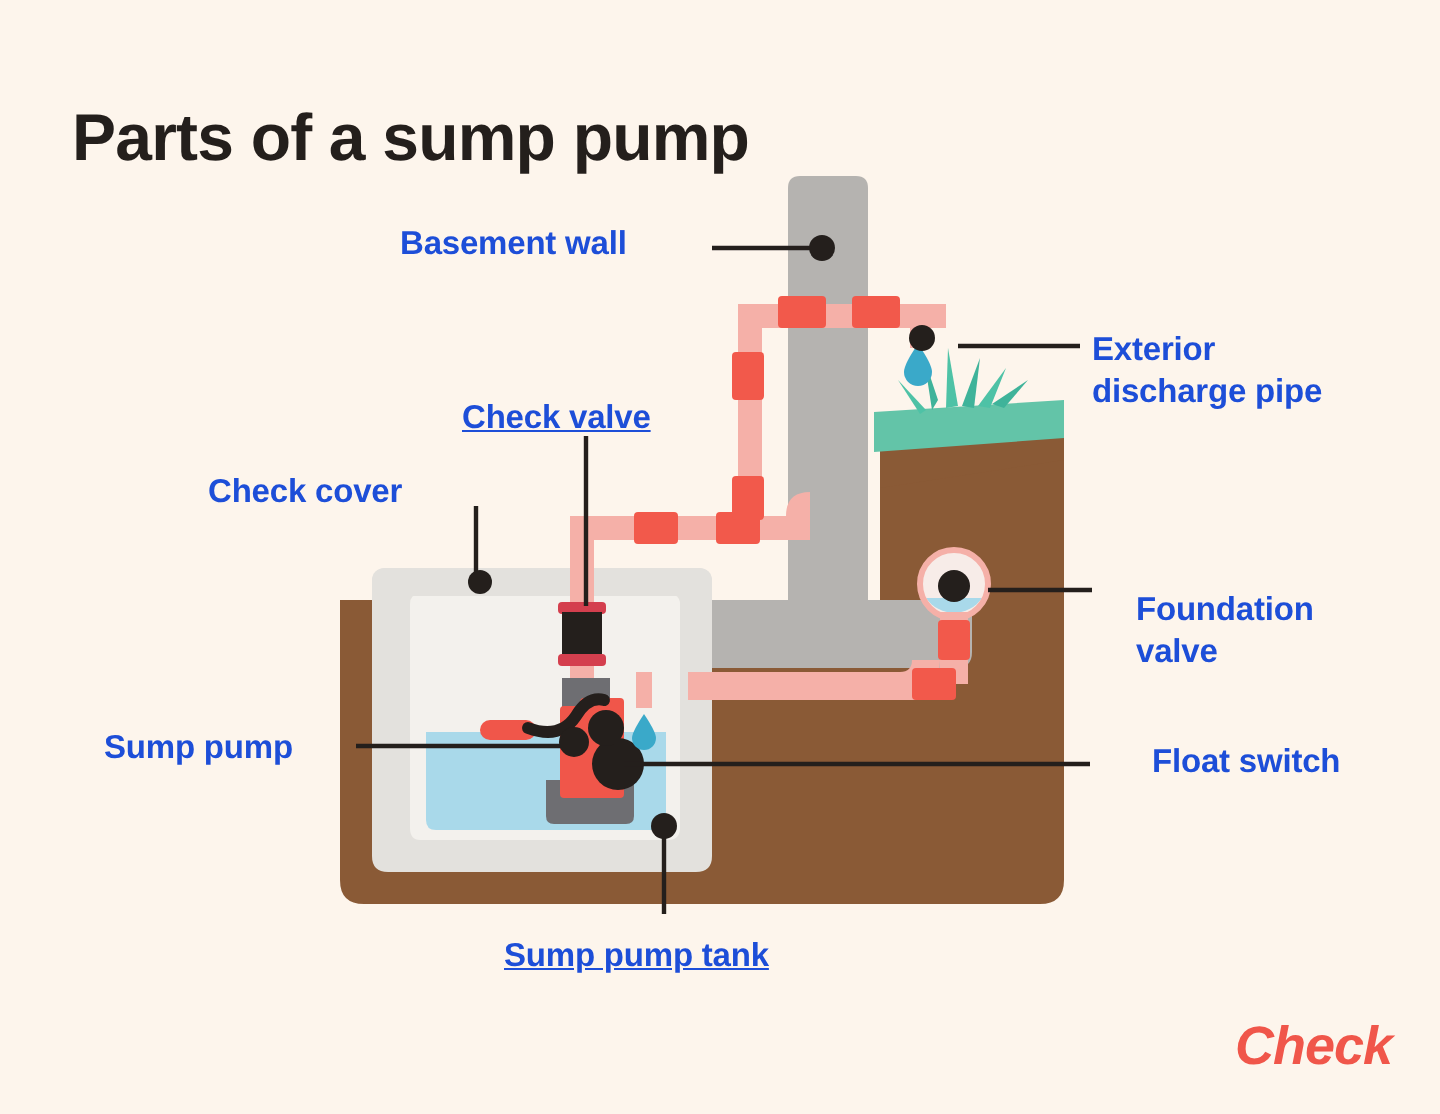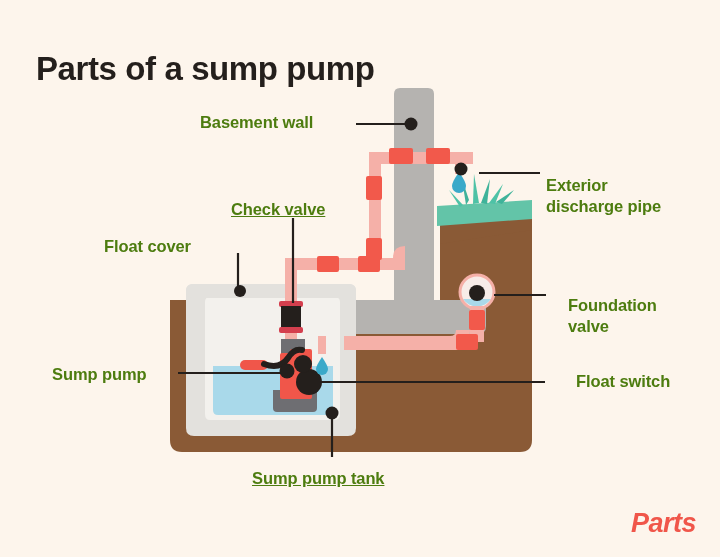--- a/index.html
+++ b/index.html
@@ -30,21 +30,21 @@
     font-weight: 700;
     color: #241f1c;
     letter-spacing: -0.4px;
     white-space: nowrap;
     margin-top: 24px;
   }
   .label {
     position: absolute;
     font-size: 16.5px;
     font-weight: 700;
-    color: #4d7c0f;
+    color: #1d4ed8;
     letter-spacing: -0.1px;
     line-height: 1.25;
     white-space: nowrap;
   }
   .label.two-line { white-space: normal; }
   .logo {
     position: absolute;
     right: 24px;
     bottom: 18px;
     font-size: 27px;
@@ -217,43 +217,43 @@
     <circle cx="332" cy="413" r="6.5"></circle>
   </g>
 </svg>
 
 <div class="title">Parts of a sump pump</div>
 
 <div class="label" style="left:200px; top:112px;">
   <span>Basement wall</span>
 </div>
 
-<div class="label two-line" style="left:546px; top:175px; width:170px; white-space:normal;">
+<div class="label two-line" style="left:546px; top:165px; width:170px; white-space:normal;">
   <div>Exterior</div>
   <div>discharge pipe</div>
 </div>
 
 <div class="label" style="left:231px; top:199px;text-decoration:underline;">
   <span>Check valve</span>
 </div>
 
 <div class="label" style="left:104px; top:236px;">
-  <span>Float cover</span>
+  <span>Check cover</span>
 </div>
 
 <div class="label two-line" style="left:568px; top:283px; width:160px; white-space:normal;margin-top:12px;">
   <div>Foundation</div>
   <div>valve</div>
 </div>
 
 <div class="label" style="left:52px; top:364px;">
   <span>Sump pump</span>
 </div>
 
 <div class="label" style="left:551px; top:371px;margin-left:25px;">
   <span>Float switch</span>
 </div>
 
 <div class="label" style="left:252px; top:468px;text-decoration:underline;">
   <span>Sump pump tank</span>
 </div>
 
-<div class="logo">Parts</div>
+<div class="logo">Check</div>
 
 </body></html>

